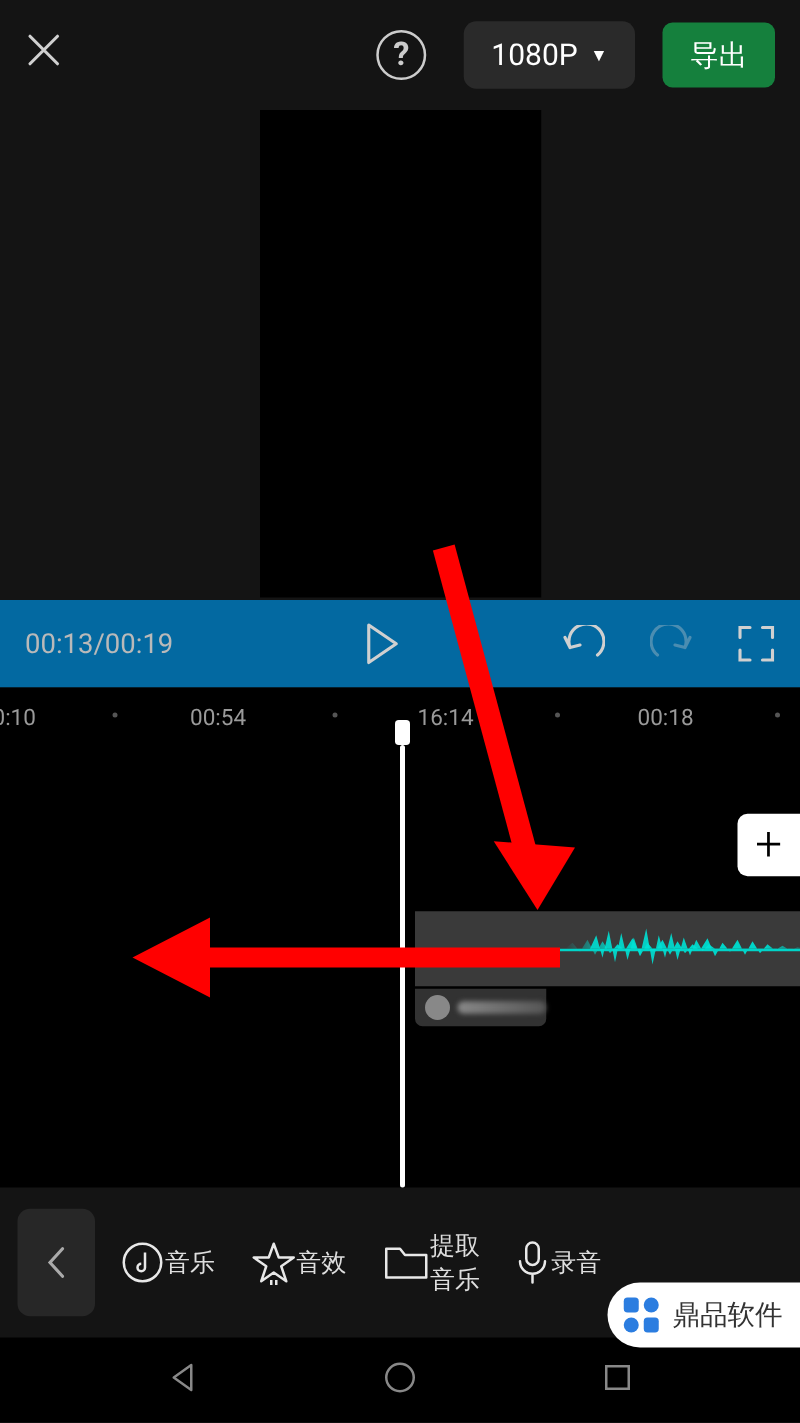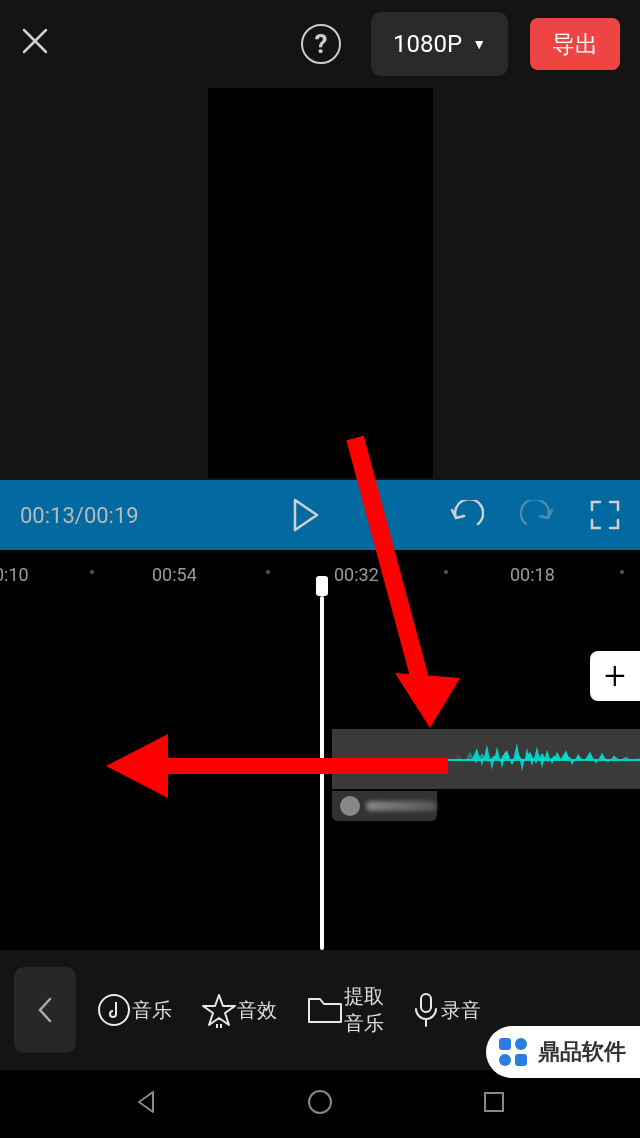--- a/index.html
+++ b/index.html
@@ -1,23 +1,23 @@
 <!DOCTYPE html>
 <html><head>
 <meta charset="utf-8">
 <style>
   * { margin:0; padding:0; box-sizing:border-box; font-family:-apple-system,BlinkMacSystemFont,"Segoe UI",Roboto,"PingFang SC","Microsoft YaHei",sans-serif; }
   body { width:640px; height:1138px; background:#141414; color:#fff; overflow:hidden; position:relative; }
   .header { height:88px; background:#141414; display:flex; align-items:center; padding:0 20px; }
   .close-icon { font-size:34px; color:#ccc; }
   .header-spacer { flex:1; }
   .help-icon { width:40px; height:40px; border:2.5px solid #ccc; border-radius:50%; display:flex; align-items:center; justify-content:center; font-size:26px; color:#ccc; margin-right:30px; font-weight:bold; }
-  .resolution-chip { background:#2a2a2a; height:64px; padding:0 22px; border-radius:10px; display:flex; align-items:center; font-size:24px; color:#fff; margin-right:22px; }
+  .resolution-chip { background:#2a2a2a; height:54px; padding:0 22px; border-radius:10px; display:flex; align-items:center; font-size:24px; color:#fff; margin-right:22px; }
   .resolution-chip .caret { margin-left:10px; font-size:14px; }
-  .export-btn { background:#ef4444; height:52px; padding:0 22px; border-radius:8px; font-size:23px; color:#fff; display:flex; align-items:center; }
+  .export-btn { background:#15803d; height:52px; padding:0 22px; border-radius:8px; font-size:23px; color:#fff; display:flex; align-items:center; }
   .preview { height:392px; background:#141414; display:flex; align-items:flex-start; justify-content:center; }
   .preview-canvas { width:225px; height:390px; background:#000; }
   .transport { height:70px; background:#0369a1; display:flex; align-items:center; padding:0 20px; color:#b9b9b9; font-size:22px; }
   .time-display { font-size:22px; color:#b9b9b9; }
   .play-icon svg,.undo-icon svg,.redo-icon svg,.fs-icon svg{ display:block; }
   .play-icon { margin-left:152px; }
   .transport-spacer { flex:1; }
   .undo-icon { margin-right:36px; }
   .redo-icon { margin-right:36px; opacity:0.35; }
   .timeline-ruler { height:46px; background:#000; display:flex; align-items:center; color:#9a9a9a; font-size:18px; position:relative; }
@@ -34,21 +34,21 @@
   .playhead { position:absolute; left:320px; top:0; bottom:0; width:4px; background:#fff; border-radius:2px; }
   .playhead-knob { position:absolute; left:-4px; top:-20px; width:12px; height:20px; background:#fff; border-radius:3px; }
   .arrow-down { position:absolute; left:325px; top:-168px; }
   .arrow-left { position:absolute; left:98px; top:130px; }
   .bottom-toolbar { height:120px; background:#141414; display:flex; align-items:center; padding:0 14px; gap:10px; }
   .back-chip { width:62px; height:86px; background:#272727; border-radius:10px; display:flex; align-items:center; justify-content:center; margin-right:10px; }
   .tool-item { width:95px; display:flex; flex-direction:row; align-items:center; }
   .tool-label { font-size:20px; color:#dedede; }
   .tool-icon { height:40px; display:flex; align-items:center; justify-content:center; }
   .nav-bar { height:68px; background:#000; display:flex; align-items:center; justify-content:space-around; padding:0 60px; }
-  .watermark { position:absolute; right:0; bottom:60px; height:52px; background:#fff; border-radius:26px 0 0 26px; display:flex; align-items:center; padding:0 14px 0 10px; color:#333; font-size:22px; font-weight:700; }
+  .watermark { position:absolute; right:0; bottom:60px; height:52px; background:#fff; border-radius:26px 0 0 26px; display:flex; align-items:center; padding:0 14px 0 10px; color:#333; font-size:22px; font-weight:400; }
   .wm-logo { width:34px; height:34px; margin-right:8px; position:relative; }
 </style>
 </head>
 <body>
 
 <div class="header">
   <div class="close-icon">
     <svg width="30" height="30" viewBox="0 0 30 30">
         <path d="M4 4 L26 26 M26 4 L4 26" stroke="#d0d0d0" stroke-width="2.5" stroke-linecap="round"></path>
       </svg>
@@ -93,21 +93,21 @@
         <path d="M2 10 V2 H10 M20 2 H28 V10 M28 20 V28 H20 M10 28 H2 V20" fill="none" stroke="#d0d0d0" stroke-width="2.5" stroke-linecap="round"></path>
       </svg>
   </div>
 </div>
 
 <div class="timeline-ruler">
   <span class="ruler-tick" style="left:-6px">0:10</span>
   <span class="ruler-dot" style="left:90px"></span>
   <span class="ruler-tick" style="left:152px">00:54</span>
   <span class="ruler-dot" style="left:266px"></span>
-  <span class="ruler-tick" style="left:334px">00:32</span>
+  <span class="ruler-tick" style="left:334px">16:14</span>
   <span class="ruler-dot" style="left:444px"></span>
   <span class="ruler-tick" style="left:510px">00:18</span>
   <span class="ruler-dot" style="left:620px"></span>
 </div>
 
 <div class="timeline-body">
   <div class="add-btn">
       <span>+</span>
     </div>
   <div class="audio-clip">

